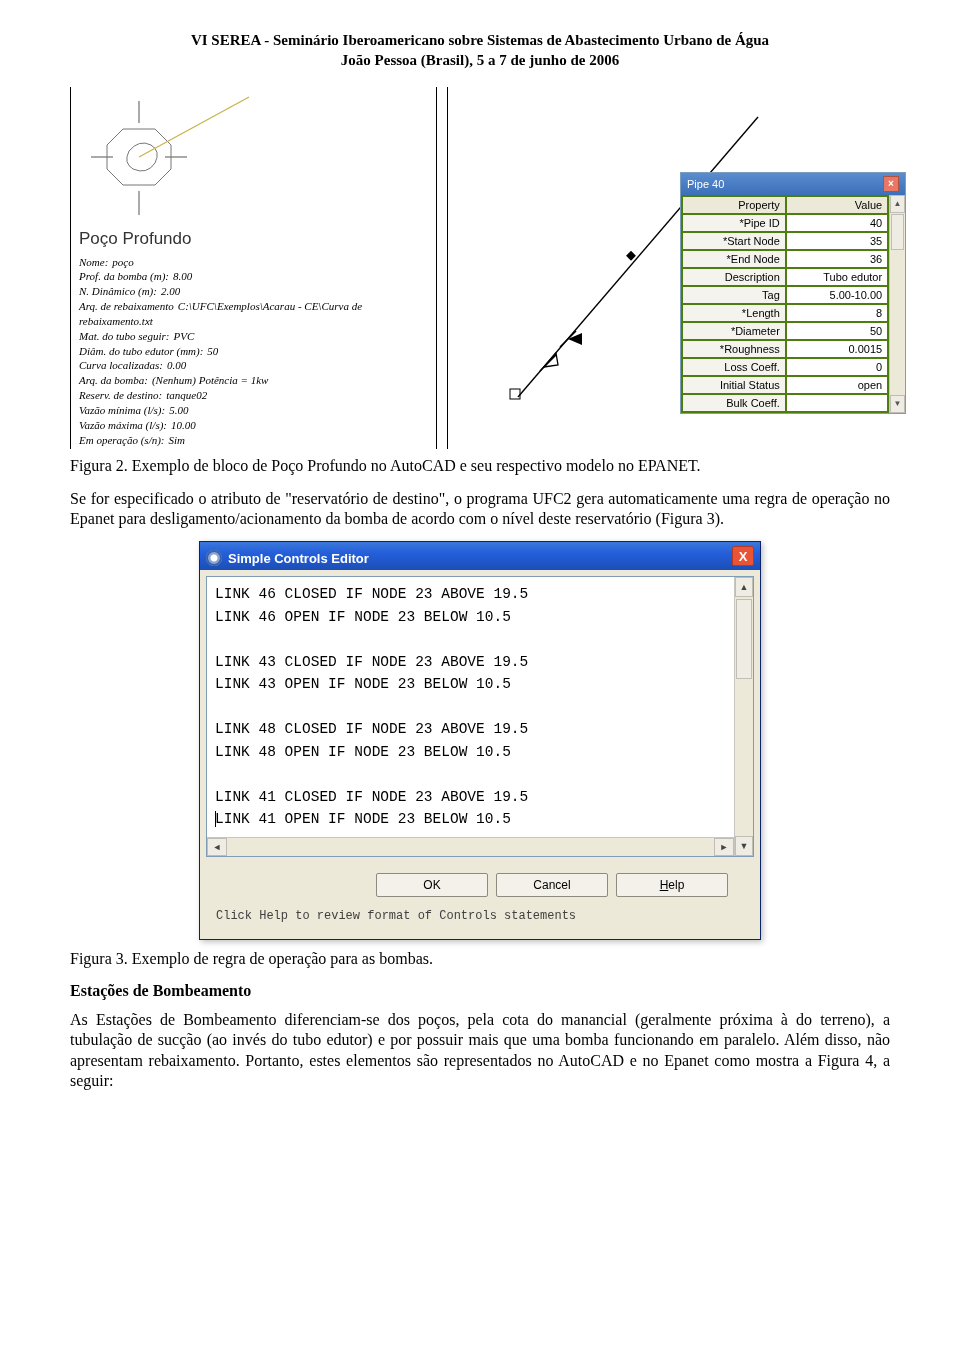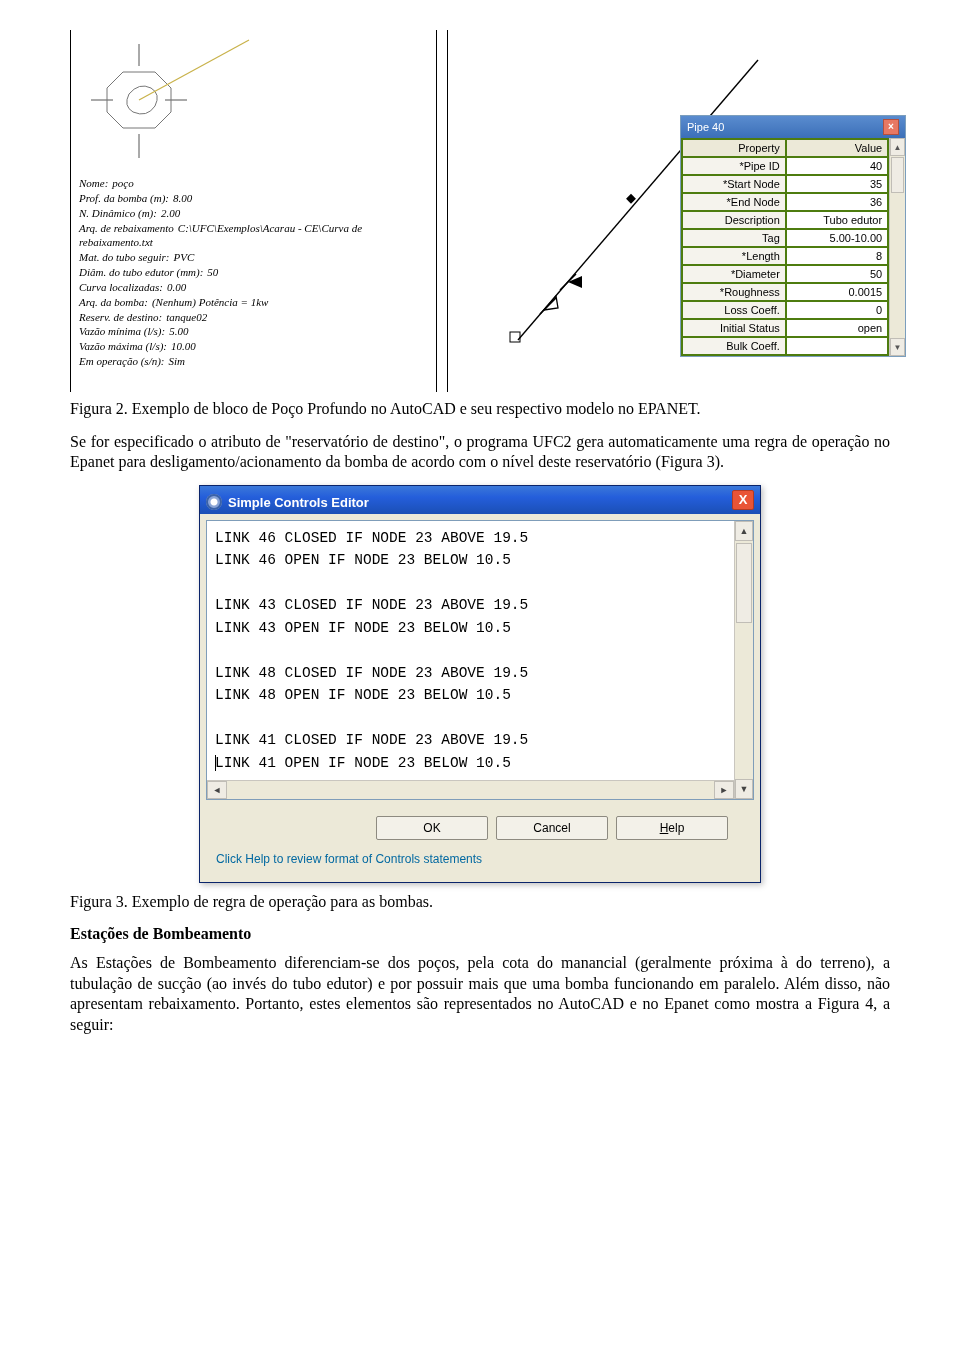--- a/index.html
+++ b/index.html
@@ -125,46 +125,51 @@
 }
 .sce-vscroll{width:18px;background:#ece9d8;border-left:1px solid #c9c6bf;display:flex;flex-direction:column;}
 .sce-vscroll .vbtn{height:18px;border:1px solid #c0bdb6;background:#efece4;display:flex;align-items:center;justify-content:center;font-size:9px;color:#444;}
 .sce-vscroll .vtrack{flex:1;position:relative;background:#ece9d8;}
 .sce-vscroll .vthumb{position:absolute;left:1px;right:1px;top:2px;height:78px;border:1px solid #c0bdb6;background:#efece4;}
 .sce-hscroll{height:18px;background:#ece9d8;border-top:1px solid #c9c6bf;display:flex;}
 .sce-hscroll .hbtn{width:18px;border:1px solid #c0bdb6;background:#efece4;display:flex;align-items:center;justify-content:center;font-size:9px;color:#444;}
 .sce-hscroll .htrack{flex:1;background:#ece9d8;}
 .sce-buttons{display:flex;gap:8px;justify-content:flex-end;padding:16px 26px 8px 26px;}
 .sce-btn{min-width:86px;padding:4px 12px;border:1px solid #8d8a80;background:#f3f1e9;font-size:12px;text-align:center;border-radius:2px;}
-.sce-help{padding:4px 10px 10px 10px;font-size:12px;color:#0369a1;}
+.sce-help{padding:4px 10px 10px 10px;font-size:12px;color:#404040;font-family:Liberation Mono, monospace;}
 .cursor-caret{display:inline-block;width:0;border-left:1px solid #000;height:16px;vertical-align:middle;margin-right:-1px;}
 
 .sec-title{font-size:16px;font-weight:bold;margin:4px 0 10px 0;}
 </style>
 </head>
 <body>
 <div class="page">
 
+<div class="header">
+  <div>VI SEREA - Seminário Iberoamericano sobre Sistemas de Abastecimento Urbano de Água</div>
+  <div>João Pessoa (Brasil), 5 a 7 de junho de 2006</div>
+</div>
 
 <div class="figure2">
 
   <div class="pane pane-left">
     <svg class="well-svg" viewBox="0 0 190 130">
 
       <line x1="60" y1="8" x2="60" y2="30" stroke="#555" stroke-width="1"></line>
       <line x1="60" y1="98" x2="60" y2="122" stroke="#555" stroke-width="1"></line>
       <line x1="12" y1="64" x2="34" y2="64" stroke="#555" stroke-width="1"></line>
       <line x1="86" y1="64" x2="108" y2="64" stroke="#555" stroke-width="1"></line>
 
       <polygon points="44,36 76,36 92,52 92,76 76,92 44,92 28,76 28,52" fill="none" stroke="#777" stroke-width="1"></polygon>
 
       <path d="M50 58 q10 -12 22 -6 q10 6 4 18 q-8 12 -22 6 q-10 -6 -4 -18 Z" fill="none" stroke="#777" stroke-width="1"></path>
 
       <line x1="60" y1="64" x2="170" y2="4" stroke="#c9b24a" stroke-width="1.2"></line>
     </svg>
+    <div class="well-title">Poço Profundo</div>
     <div class="well-table" id="well-rows">
           <div><span class="k">Nome:</span><span class="v">poço</span></div>
           <div><span class="k">Prof. da bomba (m):</span><span class="v">8.00</span></div>
           <div><span class="k">N. Dinâmico (m):</span><span class="v">2.00</span></div>
           <div><span class="k">Arq. de rebaixamento</span><span class="v">C:\UFC\Exemplos\Acarau - CE\Curva de rebaixamento.txt</span></div>
           <div><span class="k">Mat. do tubo seguir:</span><span class="v">PVC</span></div>
           <div><span class="k">Diâm. do tubo edutor (mm):</span><span class="v">50</span></div>
           <div><span class="k">Curva localizadas:</span><span class="v">0.00</span></div>
           <div><span class="k">Arq. da bomba:</span><span class="v">(Nenhum) Potência = 1kw</span></div>
           <div><span class="k">Reserv. de destino:</span><span class="v">tanque02</span></div>

